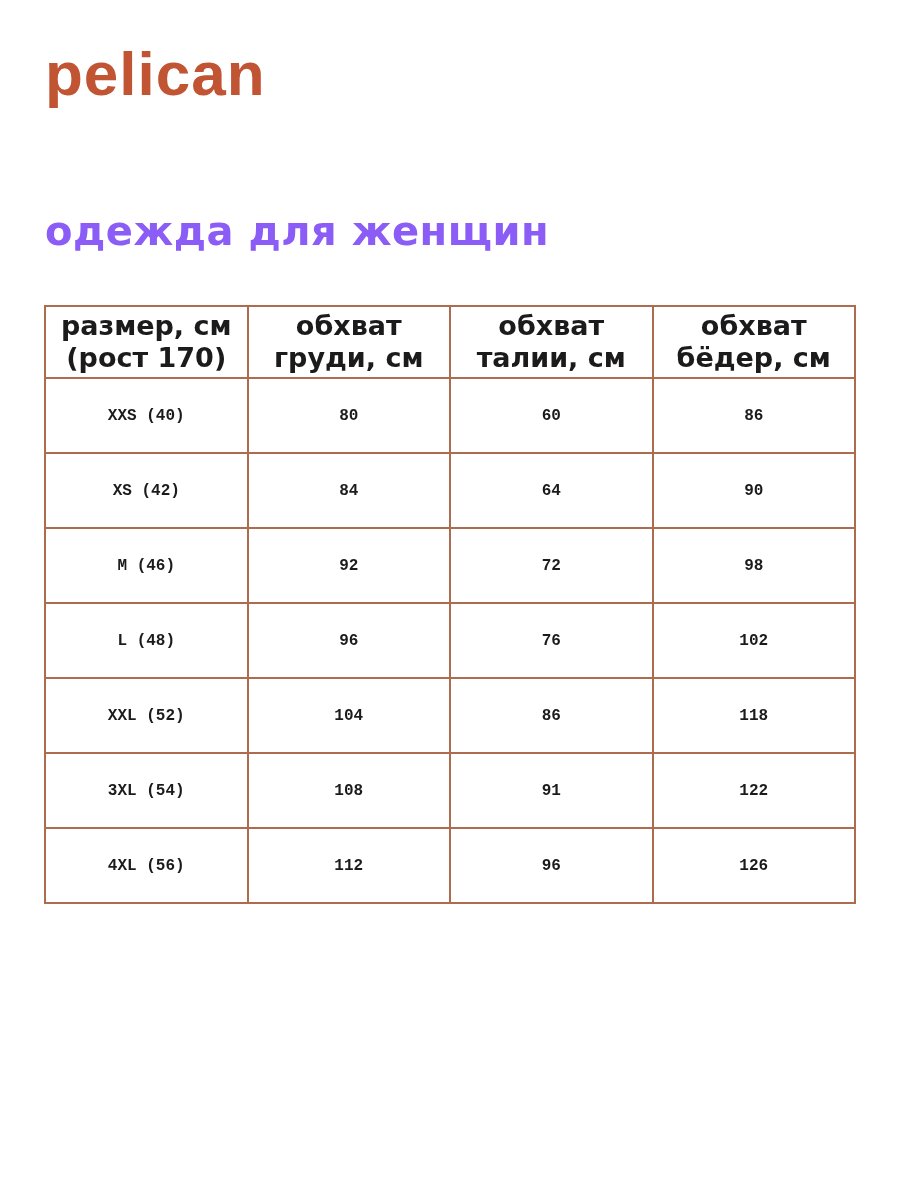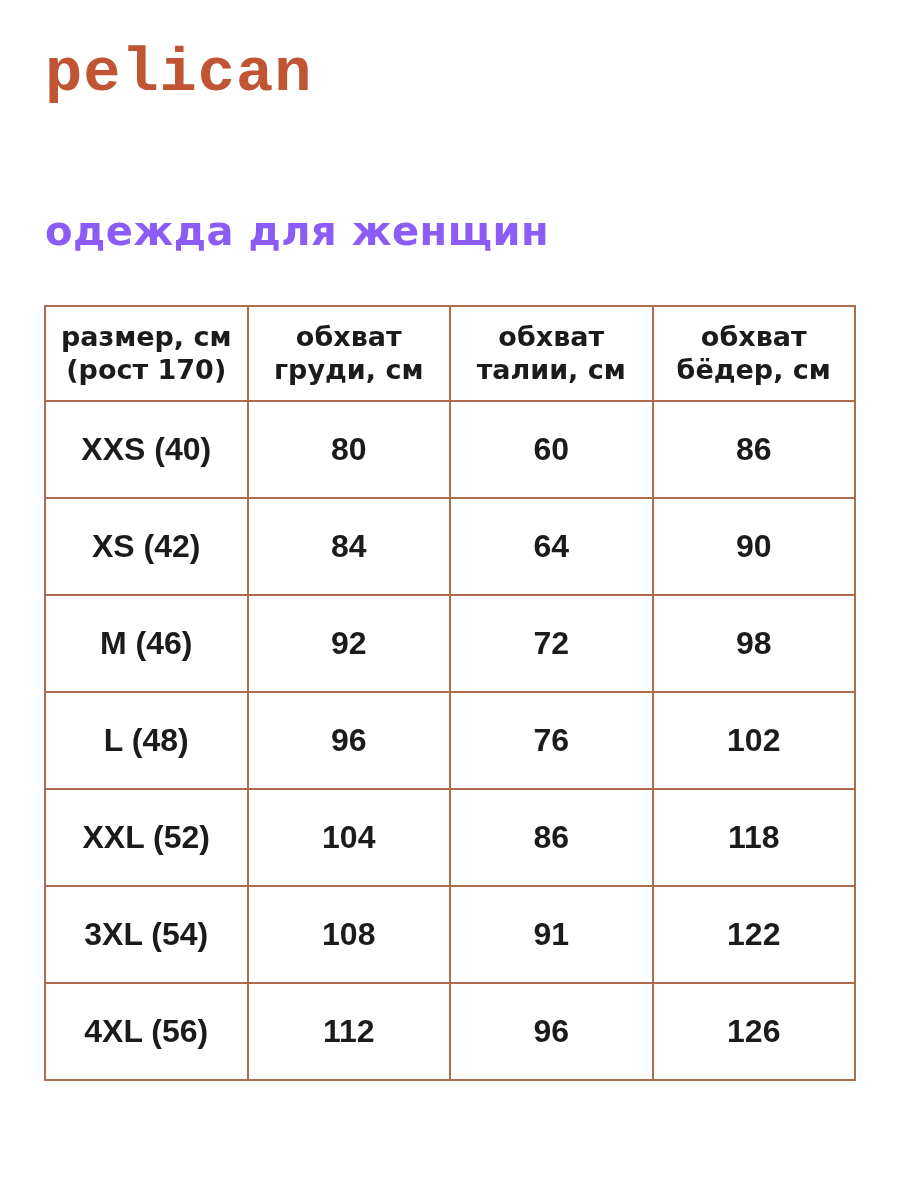--- a/index.html
+++ b/index.html
@@ -17,21 +17,21 @@
     background: #ffffff;
   }
   .logo {
     position: absolute;
     left: 45px;
     top: 38px;
     font-size: 62px;
     font-weight: 700;
     letter-spacing: 1px;
     color: #c05433;
-    font-family: Liberation Mono, monospace;
+    font-family: Liberation Sans, sans-serif;
   }
   .page-title {
     position: absolute;
     left: 45px;
     top: 208px;
     font-size: 40px;
     font-weight: 700;
     letter-spacing: 0.5px;
     color: #8b5cf6;
     font-family: "DejaVu Sans", sans-serif;
@@ -47,30 +47,30 @@
   }
   table.size-chart th,
   table.size-chart td {
     border: 2px solid #ad6c4d;
     text-align: center;
     vertical-align: middle;
     font-weight: 700;
     background: #ffffff;
   }
   table.size-chart th {
-    height: 95px;
+    height: 72px;
     font-size: 27px;
     line-height: 1.2;
     white-space: pre-line;
     font-family: "DejaVu Sans", "Liberation Sans", sans-serif;
   }
   table.size-chart td {
-    height: 97px;
-    font-size: 32px;
-    font-family: Liberation Sans, sans-serif;
+    height: 75px;
+    font-size: 16px;
+    font-family: Liberation Mono, monospace;
   }
 </style>
 </head>
 <body>
 
 <div class="page">
 
   <div class="logo">pelican</div>
 
   <div class="page-title">одежда для женщин</div>

